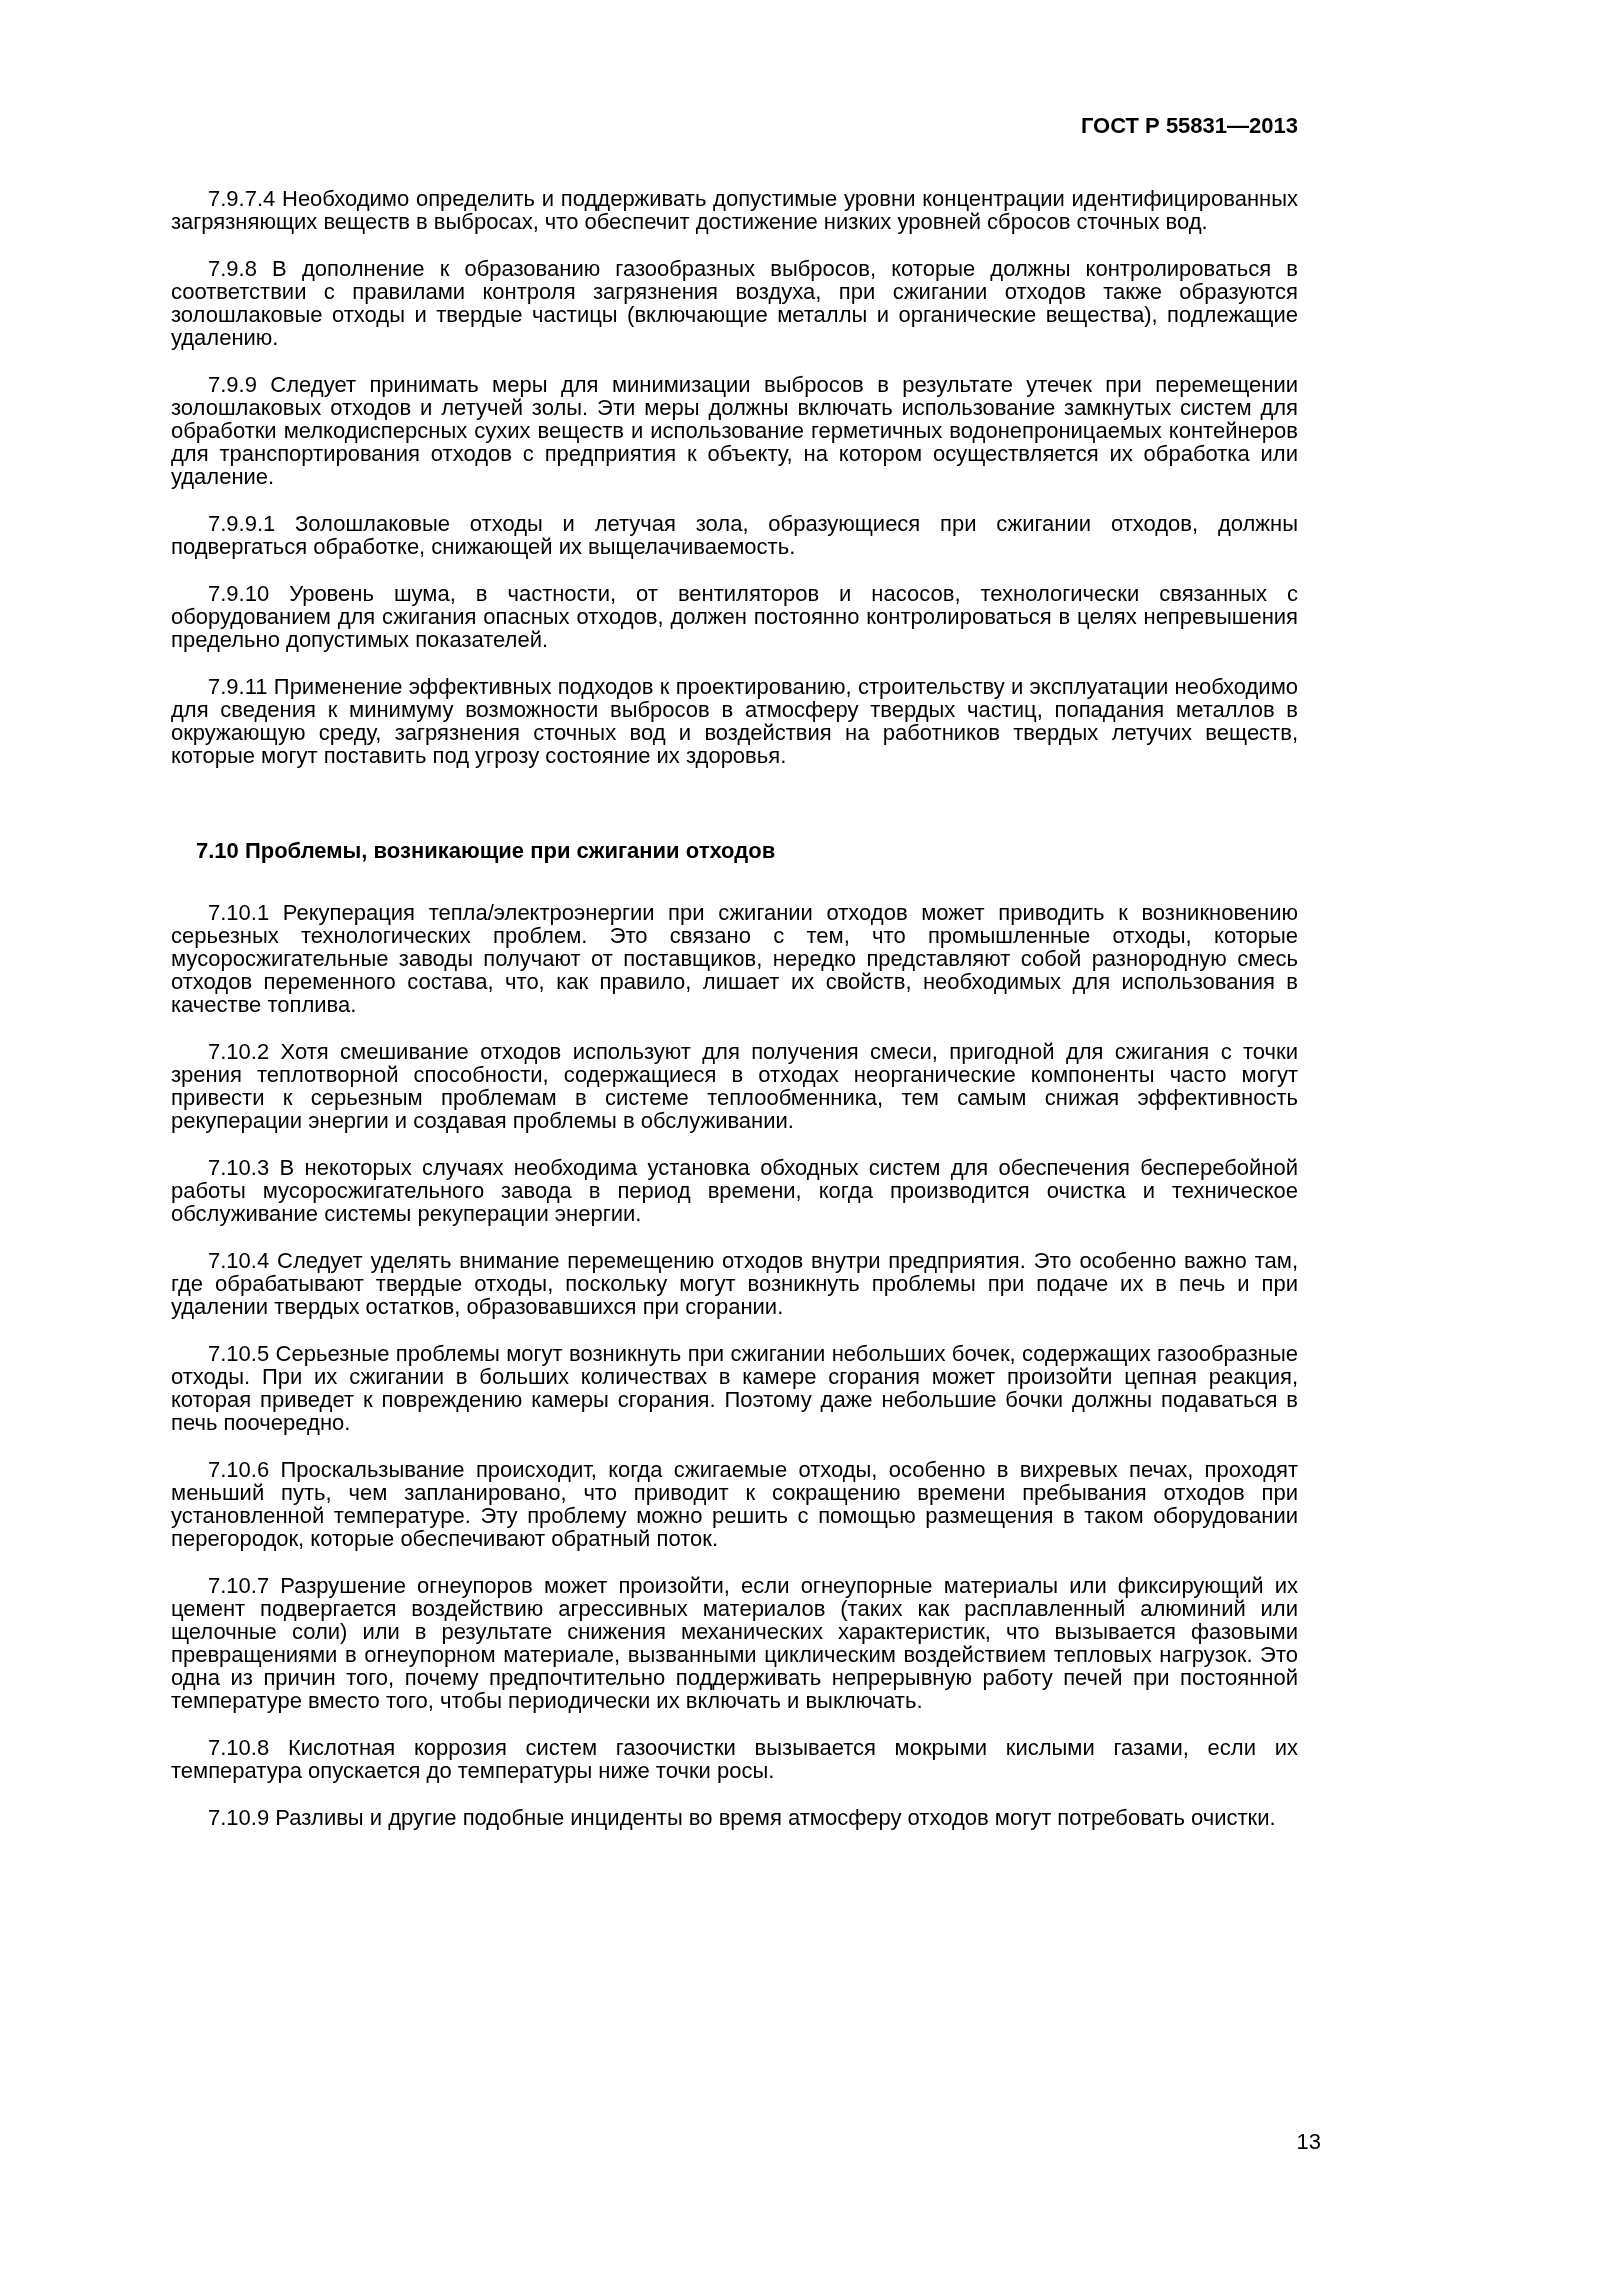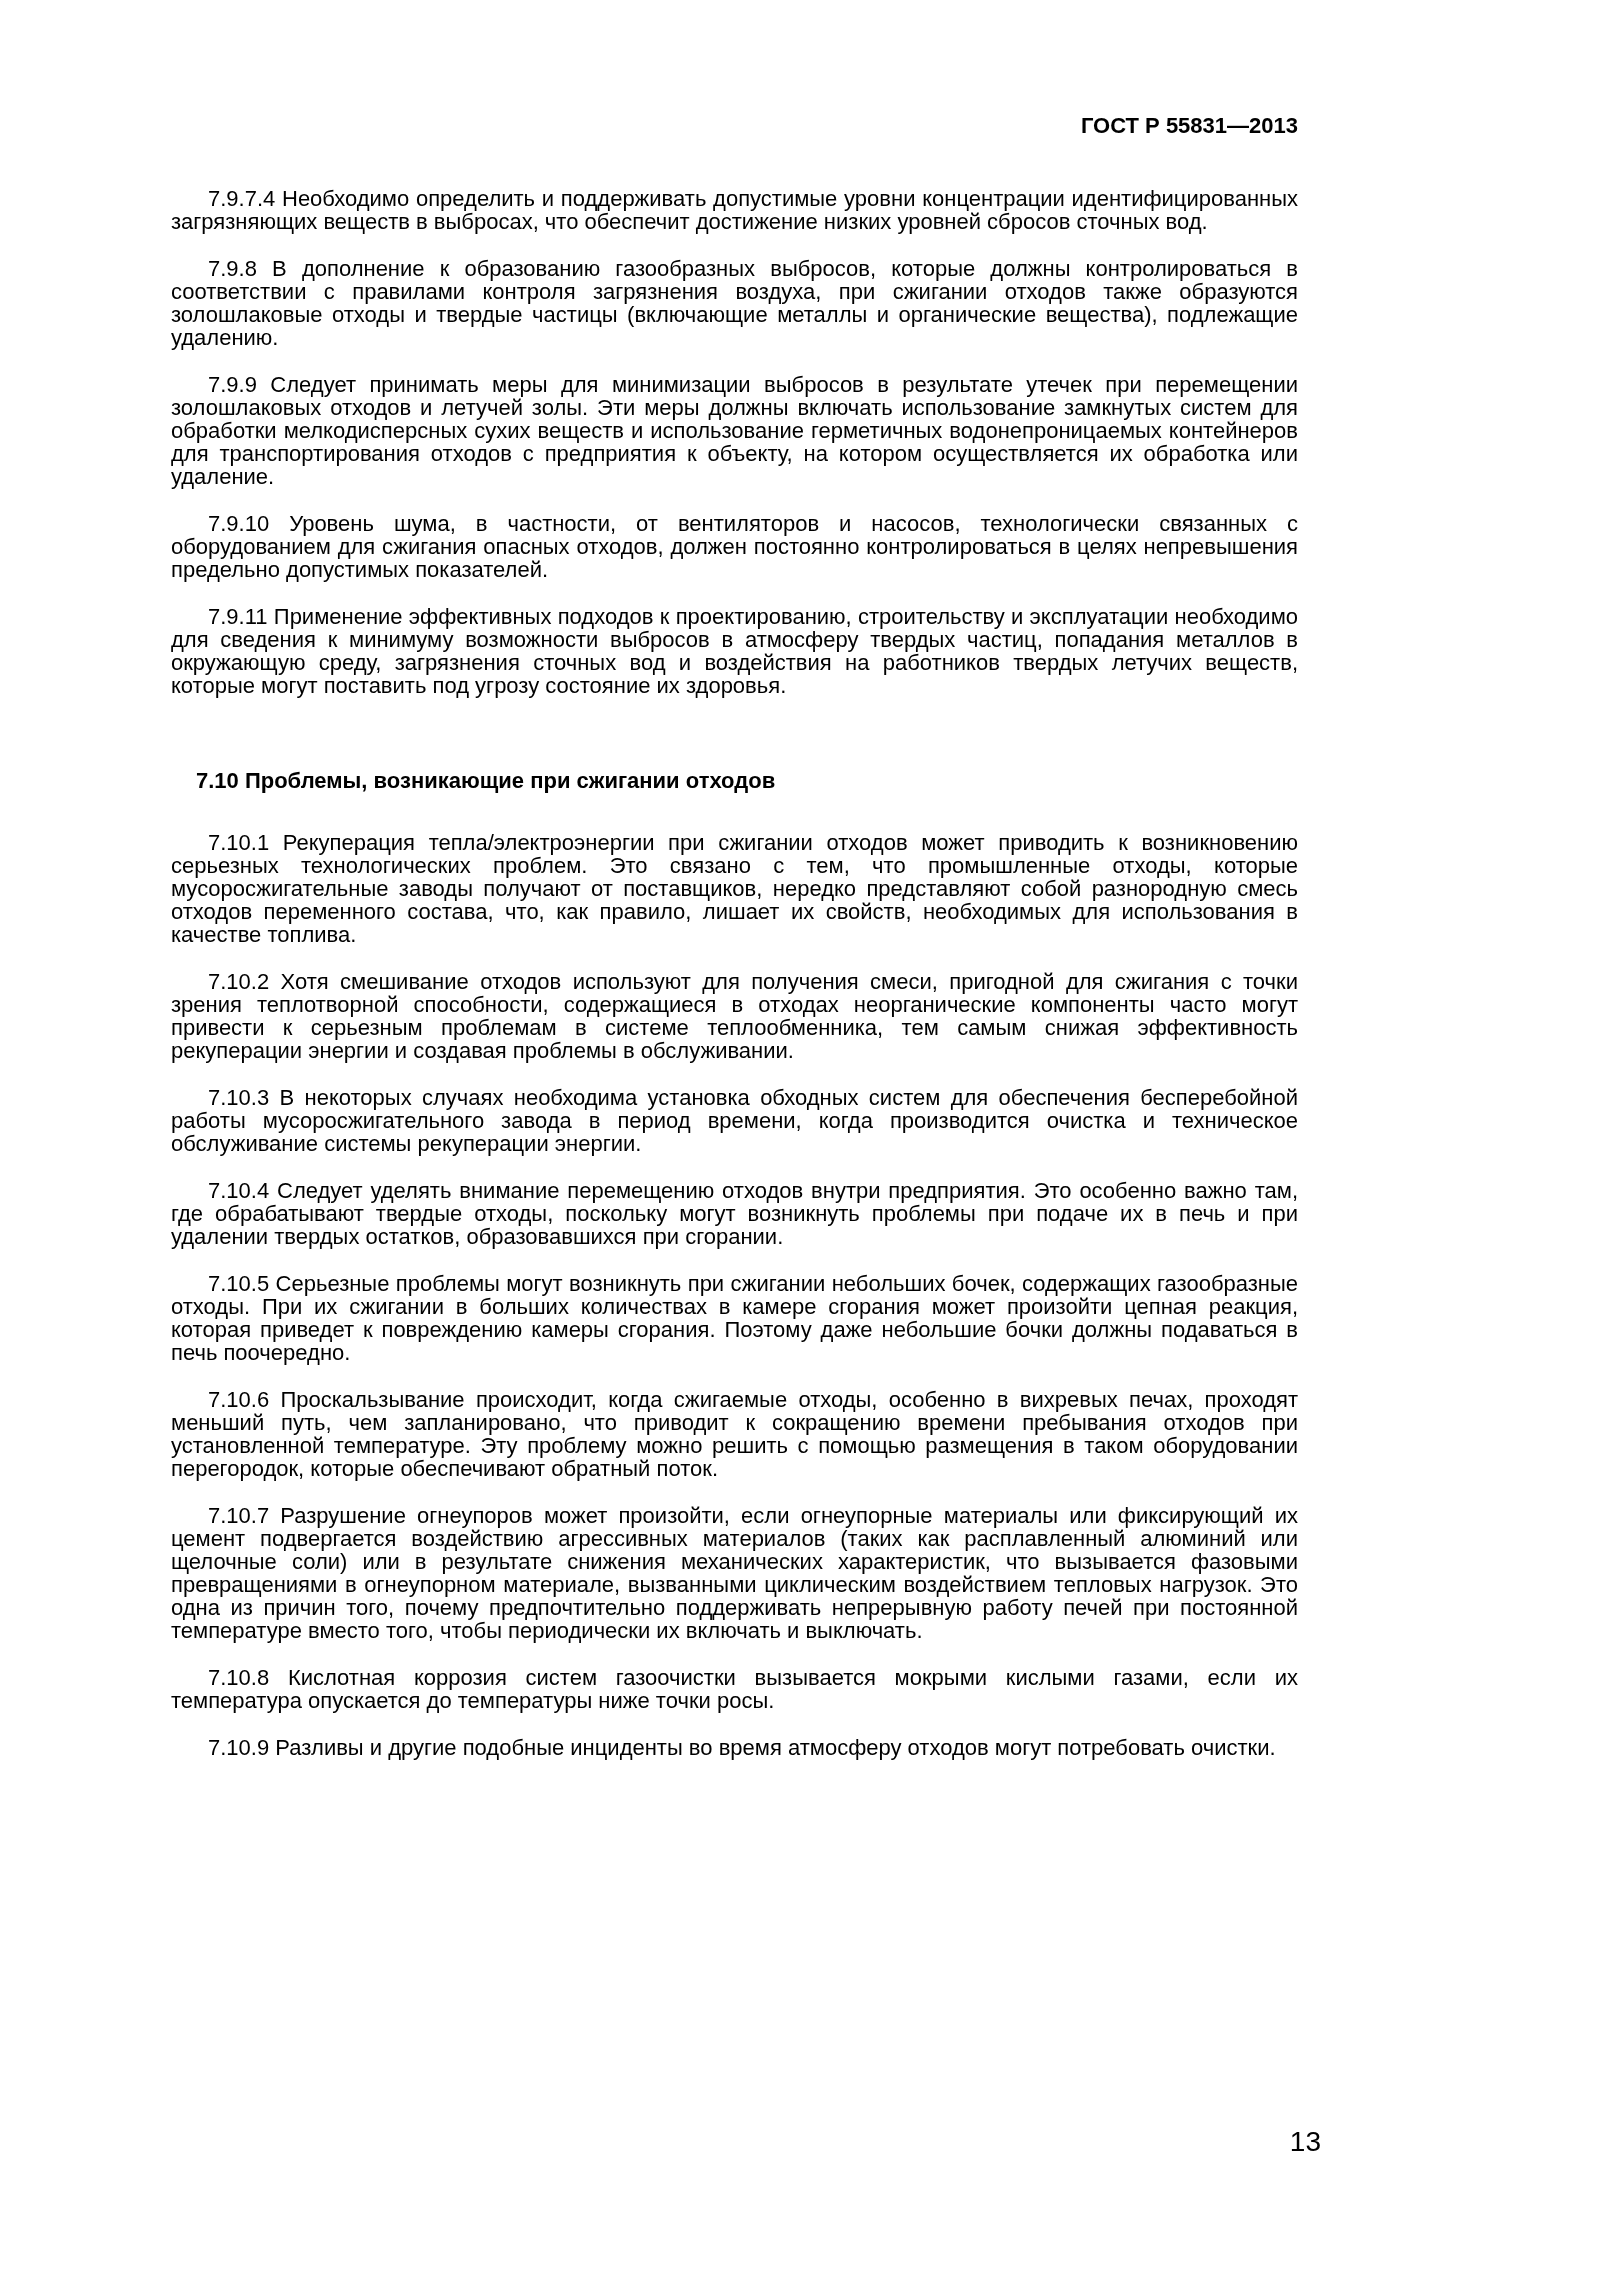--- a/index.html
+++ b/index.html
@@ -38,37 +38,38 @@
     font-size: 22px;
     line-height: 29px;
     font-weight: bold;
     text-indent: 37px;
     margin-top: 33px;
   }
   .page-number {
     position: absolute;
     right: 314px;
     bottom: 151px;
-    font-size: 28px;
+    font-size: 22px;
     line-height: 29px;
   }
 </style>
 </head>
 <body>
 
 <div class="page">
   <div class="content">
     <div class="doc-header">
       <span>ГОСТ Р 55831—2013</span>
     </div>
 
     <div>
         <p class="para">7.9.7.4 Необходимо определить и поддерживать допустимые уровни концентрации идентифицированных загрязняющих веществ в выбросах, что обеспечит достижение низких уровней сбросов сточных вод.</p>
         <p class="para">7.9.8 В дополнение к образованию газообразных выбросов, которые должны контролироваться в соответствии с правилами контроля загрязнения воздуха, при сжигании отходов также образуются золошлаковые отходы и твердые частицы (включающие металлы и органические вещества), подлежащие удалению.</p>
         <p class="para">7.9.9 Следует принимать меры для минимизации выбросов в результате утечек при перемещении золошлаковых отходов и летучей золы. Эти меры должны включать использование замкнутых систем для обработки мелкодисперсных сухих веществ и использование герметичных водонепроницаемых контейнеров для транспортирования отходов с предприятия к объекту, на котором осуществляется их обработка или удаление.</p>
+        <p class="para">7.9.9.1 Золошлаковые отходы и летучая зола, образующиеся при сжигании отходов, должны подвергаться обработке, снижающей их выщелачиваемость.</p>
         <p class="para">7.9.10 Уровень шума, в частности, от вентиляторов и насосов, технологически связанных с оборудованием для сжигания опасных отходов, должен постоянно контролироваться в целях непревышения предельно допустимых показателей.</p>
         <p class="para">7.9.11 Применение эффективных подходов к проектированию, строительству и эксплуатации необходимо для сведения к минимуму возможности выбросов в атмосферу твердых частиц, попадания металлов в окружающую среду, загрязнения сточных вод и воздействия на работников твердых летучих веществ, которые могут поставить под угрозу состояние их здоровья.</p>
       </div>
 
     <h2 class="section-heading">7.10 Проблемы, возникающие при сжигании отходов</h2>
 
     <div>
         <p class="para">7.10.1 Рекуперация тепла/электроэнергии при сжигании отходов может приводить к возникновению серьезных технологических проблем. Это связано с тем, что промышленные отходы, которые мусоросжигательные заводы получают от поставщиков, нередко представляют собой разнородную смесь отходов переменного состава, что, как правило, лишает их свойств, необходимых для использования в качестве топлива.</p>
         <p class="para">7.10.2 Хотя смешивание отходов используют для получения смеси, пригодной для сжигания с точки зрения теплотворной способности, содержащиеся в отходах неорганические компоненты часто могут привести к серьезным проблемам в системе теплообменника, тем самым снижая эффективность рекуперации энергии и создавая проблемы в обслуживании.</p>
         <p class="para">7.10.3 В некоторых случаях необходима установка обходных систем для обеспечения бесперебойной работы мусоросжигательного завода в период времени, когда производится очистка и техническое обслуживание системы рекуперации энергии.</p>

